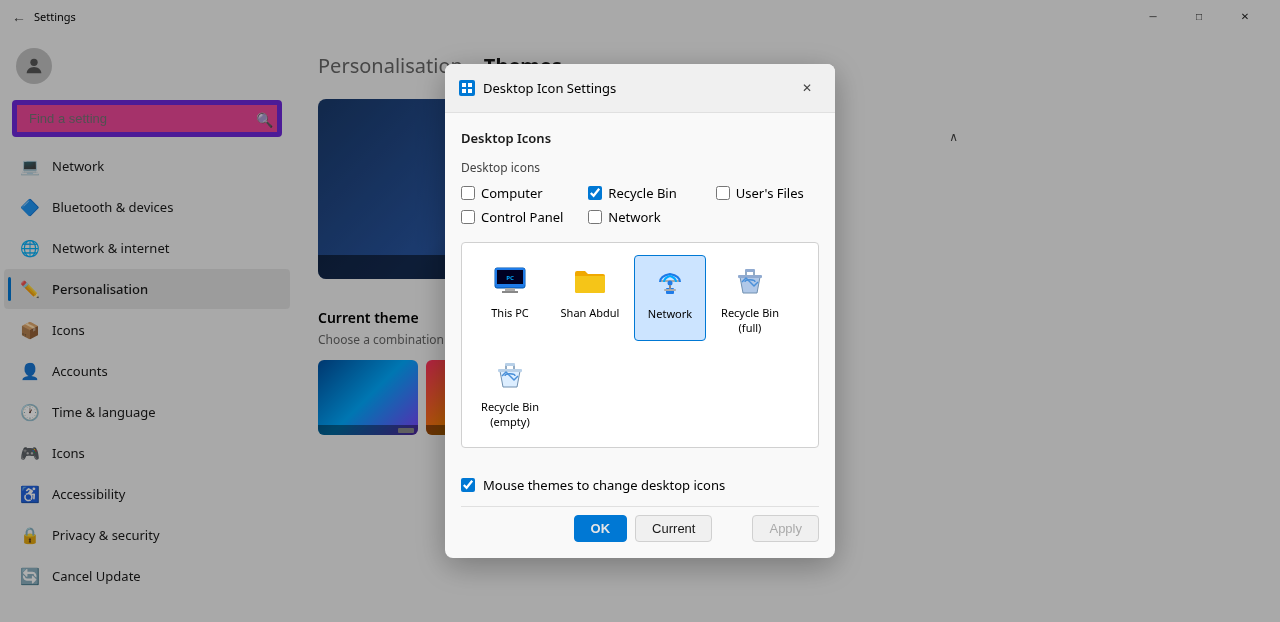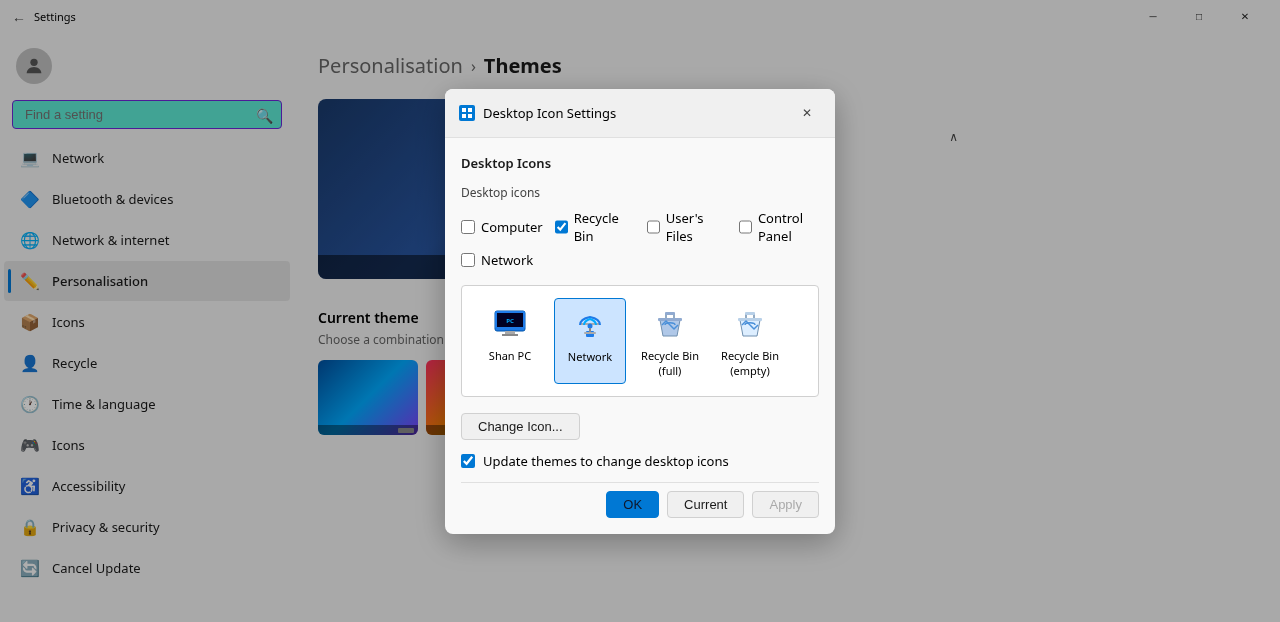--- a/index.html
+++ b/index.html
@@ -76,22 +76,22 @@
       font-size: 18px;
     }
     .search-box {
       margin: 4px 12px 8px 12px;
       position: relative;
     }
     .search-box input {
       width: 100%;
       padding: 6px 32px 6px 12px;
       border-radius: 4px;
-      border: 1px solid #6d28d9;
-      background: #5eead4;
+      border: 5px solid #6d28d9;
+      background: #ec4899;
       font-size: 13px;
       outline: none;
     }
     .search-icon-wrap {
       position: absolute;
       right: 8px;
       top: 50%;
       transform: translateY(-50%);
       color: #666;
       font-size: 14px;
@@ -315,22 +315,22 @@
       margin-bottom: 12px;
       color: #1a1a1a;
     }
     .icons-label {
       font-size: 12px;
       color: #444;
       margin-bottom: 8px;
     }
     .checkboxes-grid {
       display: grid;
-      grid-template-columns: 1fr 1fr 1fr 1fr;
-      gap: 6px 12px;
+      grid-template-columns: 1fr 1fr 1fr;
+      gap: 6px 24px;
       margin-bottom: 16px;
     }
     .checkbox-item {
       display: flex;
       align-items: center;
       gap: 6px;
       font-size: 13px;
       cursor: pointer;
     }
     .checkbox-item input[type=checkbox] {
@@ -394,26 +394,28 @@
       padding: 5px 16px;
       border-radius: 4px;
       font-size: 13px;
       cursor: pointer;
       border: 1px solid #d0d0d0;
       background: #f0f0f0;
       color: #1a1a1a;
     }
     .btn-primary {
       background: #0078d4;
-      color: #0f172a;
+      color: #e5e5e5;
       border-color: #0078d4;
+      font-weight: bold;
     }
     .btn-disabled {
       color: #aaa;
       cursor: default;
+      margin-left: 32px;
     }
     .allow-themes-row {
       display: flex;
       align-items: center;
       gap: 8px;
       font-size: 13px;
       margin-bottom: 12px;
     }
     .allow-themes-row input[type=checkbox] {
       width: 14px;
@@ -465,21 +467,21 @@
         <div class="nav-item active">
       <span class="nav-icon">✏️</span>
       <span>Personalisation</span>
     </div>
         <div class="nav-item">
       <span class="nav-icon">📦</span>
       <span>Icons</span>
     </div>
         <div class="nav-item">
       <span class="nav-icon">👤</span>
-      <span>Recycle</span>
+      <span>Accounts</span>
     </div>
         <div class="nav-item">
       <span class="nav-icon">🕐</span>
       <span>Time &amp; language</span>
     </div>
         <div class="nav-item">
       <span class="nav-icon">🎮</span>
       <span>Icons</span>
     </div>
         <div class="nav-item">
@@ -594,23 +596,32 @@
           <div class="icon-img icon-this-pc">
             <svg viewBox="0 0 36 36" fill="none" xmlns="http://www.w3.org/2000/svg">
               <rect x="3" y="5" width="30" height="20" rx="2" fill="#1e7be8" stroke="#0055aa" stroke-width="1"></rect>
               <rect x="3" y="5" width="30" height="18" rx="2" fill="#1e7be8"></rect>
               <rect x="5" y="7" width="26" height="14" fill="#000022"></rect>
               <rect x="13" y="25" width="10" height="3" fill="#aaa"></rect>
               <rect x="10" y="28" width="16" height="2" fill="#888"></rect>
               <text x="18" y="17" text-anchor="middle" font-size="6" fill="#00aaff" font-weight="bold">PC</text>
             </svg>
           </div>
-          <span>Shan PC</span>
-        </div>
-
+          <span>This PC</span>
+        </div>
+
+        <div class="icon-item">
+          <div class="icon-img icon-folder">
+            <svg viewBox="0 0 36 36" fill="none">
+              <path d="M3 10 Q3 8 5 8 L13 8 L16 11 L31 11 Q33 11 33 13 L33 28 Q33 30 31 30 L5 30 Q3 30 3 28 Z" fill="#f0a800"></path>
+              <path d="M3 13 L33 13 L33 28 Q33 30 31 30 L5 30 Q3 30 3 28 Z" fill="#f5c518"></path>
+            </svg>
+          </div>
+          <span>Shan Abdul</span>
+        </div>
 
         <div class="icon-item selected">
           <div class="icon-img icon-network">
             <svg viewBox="0 0 36 36" fill="none">
               <rect x="14" y="24" width="8" height="6" rx="1" fill="#1e7be8"></rect>
               <rect x="8" y="16" width="20" height="2" fill="#aaa"></rect>
               <path d="M8 18 Q8 12 18 10 Q28 12 28 18" stroke="#1e7be8" stroke-width="2" fill="none"></path>
               <path d="M12 18 Q12 14 18 12 Q24 14 24 18" stroke="#00aaff" stroke-width="2" fill="none"></path>
               <circle cx="18" cy="19" r="2.5" fill="#1e7be8"></circle>
               <rect x="17" y="21" width="2" height="4" fill="#888"></rect>
@@ -647,26 +658,25 @@
               <path d="M10 19 L14 15 L18 19" stroke="#4a90d9" stroke-width="1.5" fill="none" stroke-linejoin="round"></path>
               <path d="M26 19 L22 23 L18 19" stroke="#4a90d9" stroke-width="1.5" fill="none" stroke-linejoin="round"></path>
             </svg>
           </div>
           <span style="white-space:pre-line;">Recycle Bin
 (empty)</span>
         </div>
       </div>
 
       <div class="change-icon-row">
-        <button class="btn">Change Icon...</button>
       </div>
 
       <label class="allow-themes-row">
         <input type="checkbox" checked="" style="">
-        <span>Update themes to change desktop icons</span>
+        <span>Mouse themes to change desktop icons</span>
       </label>
 
       <div class="dialog-btn-row">
         <button class="btn btn-primary">OK</button>
         <button class="btn">Current</button>
         <button class="btn btn-disabled" disabled="">Apply</button>
       </div>
     </div>
   </div>
 </div>

